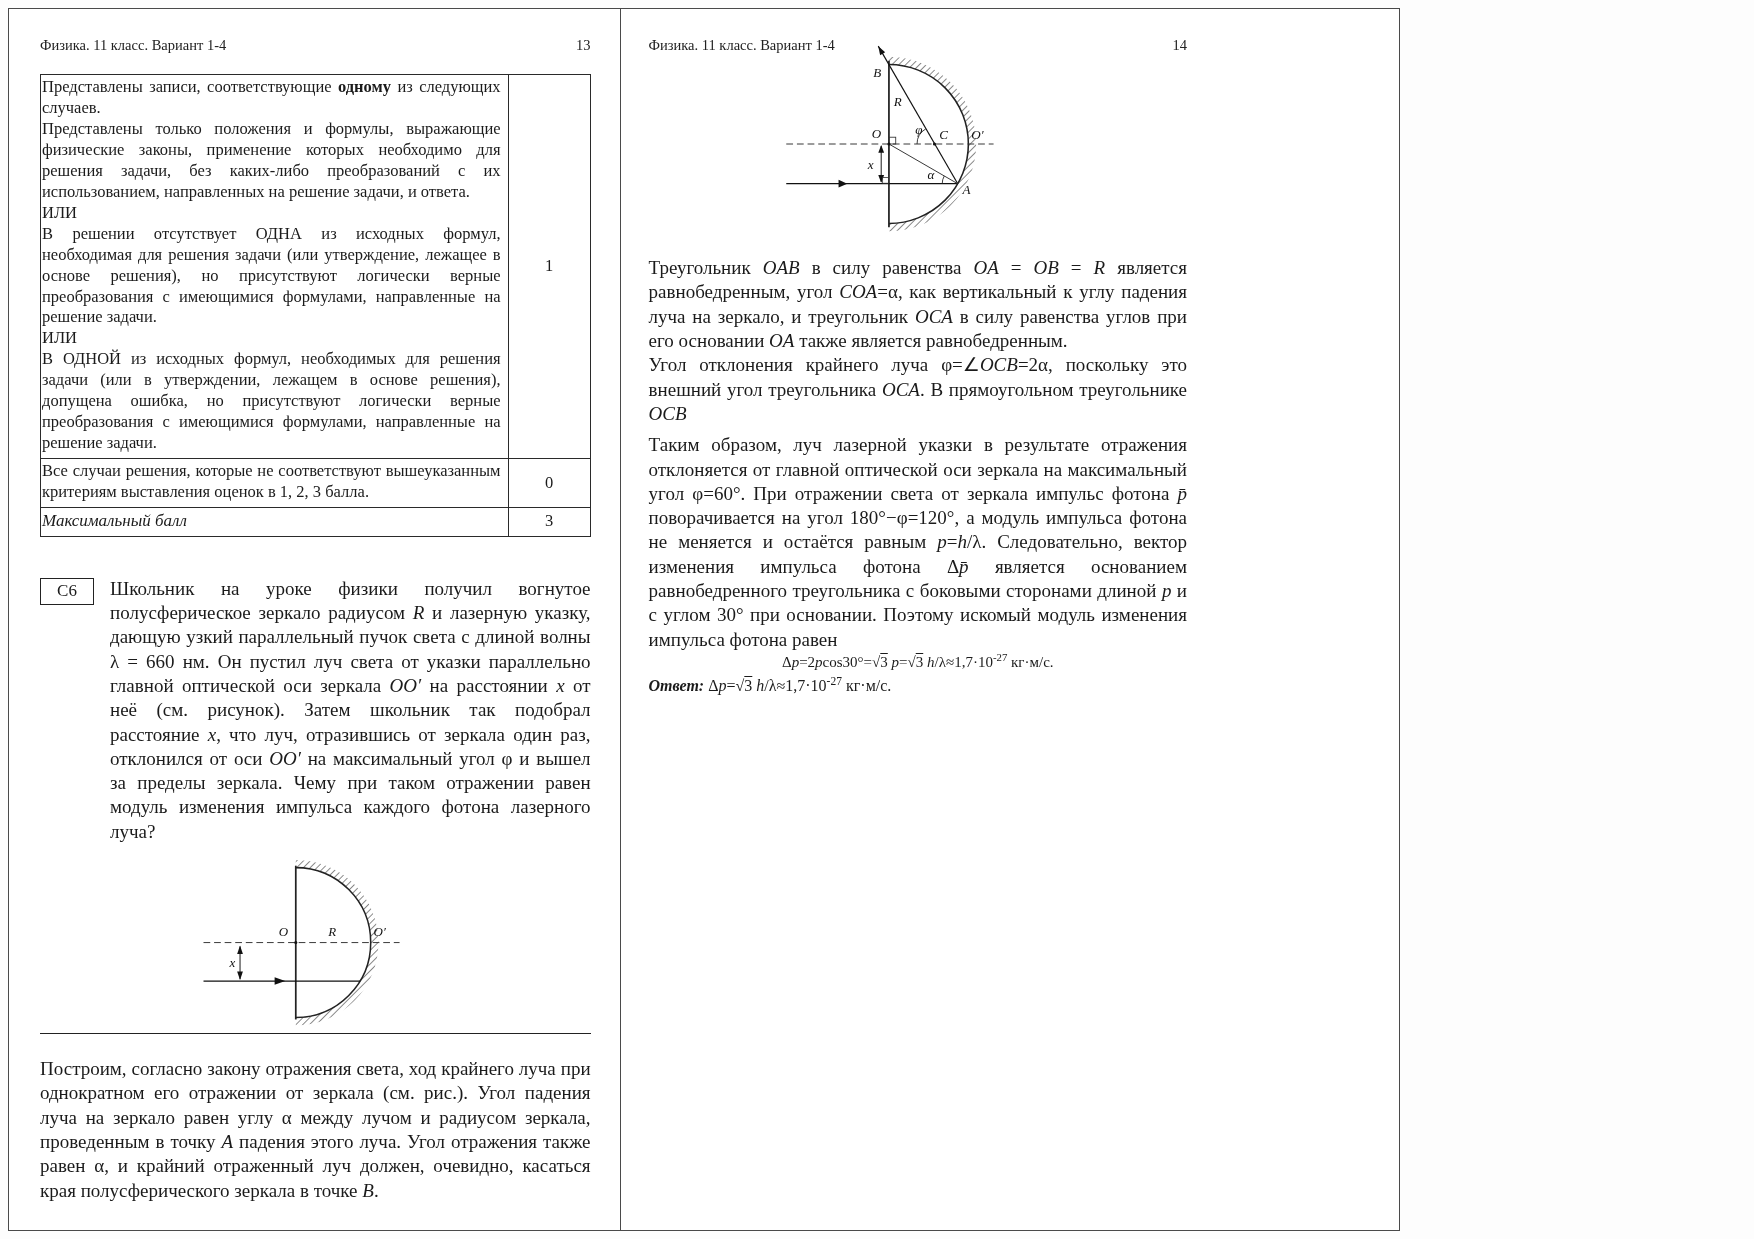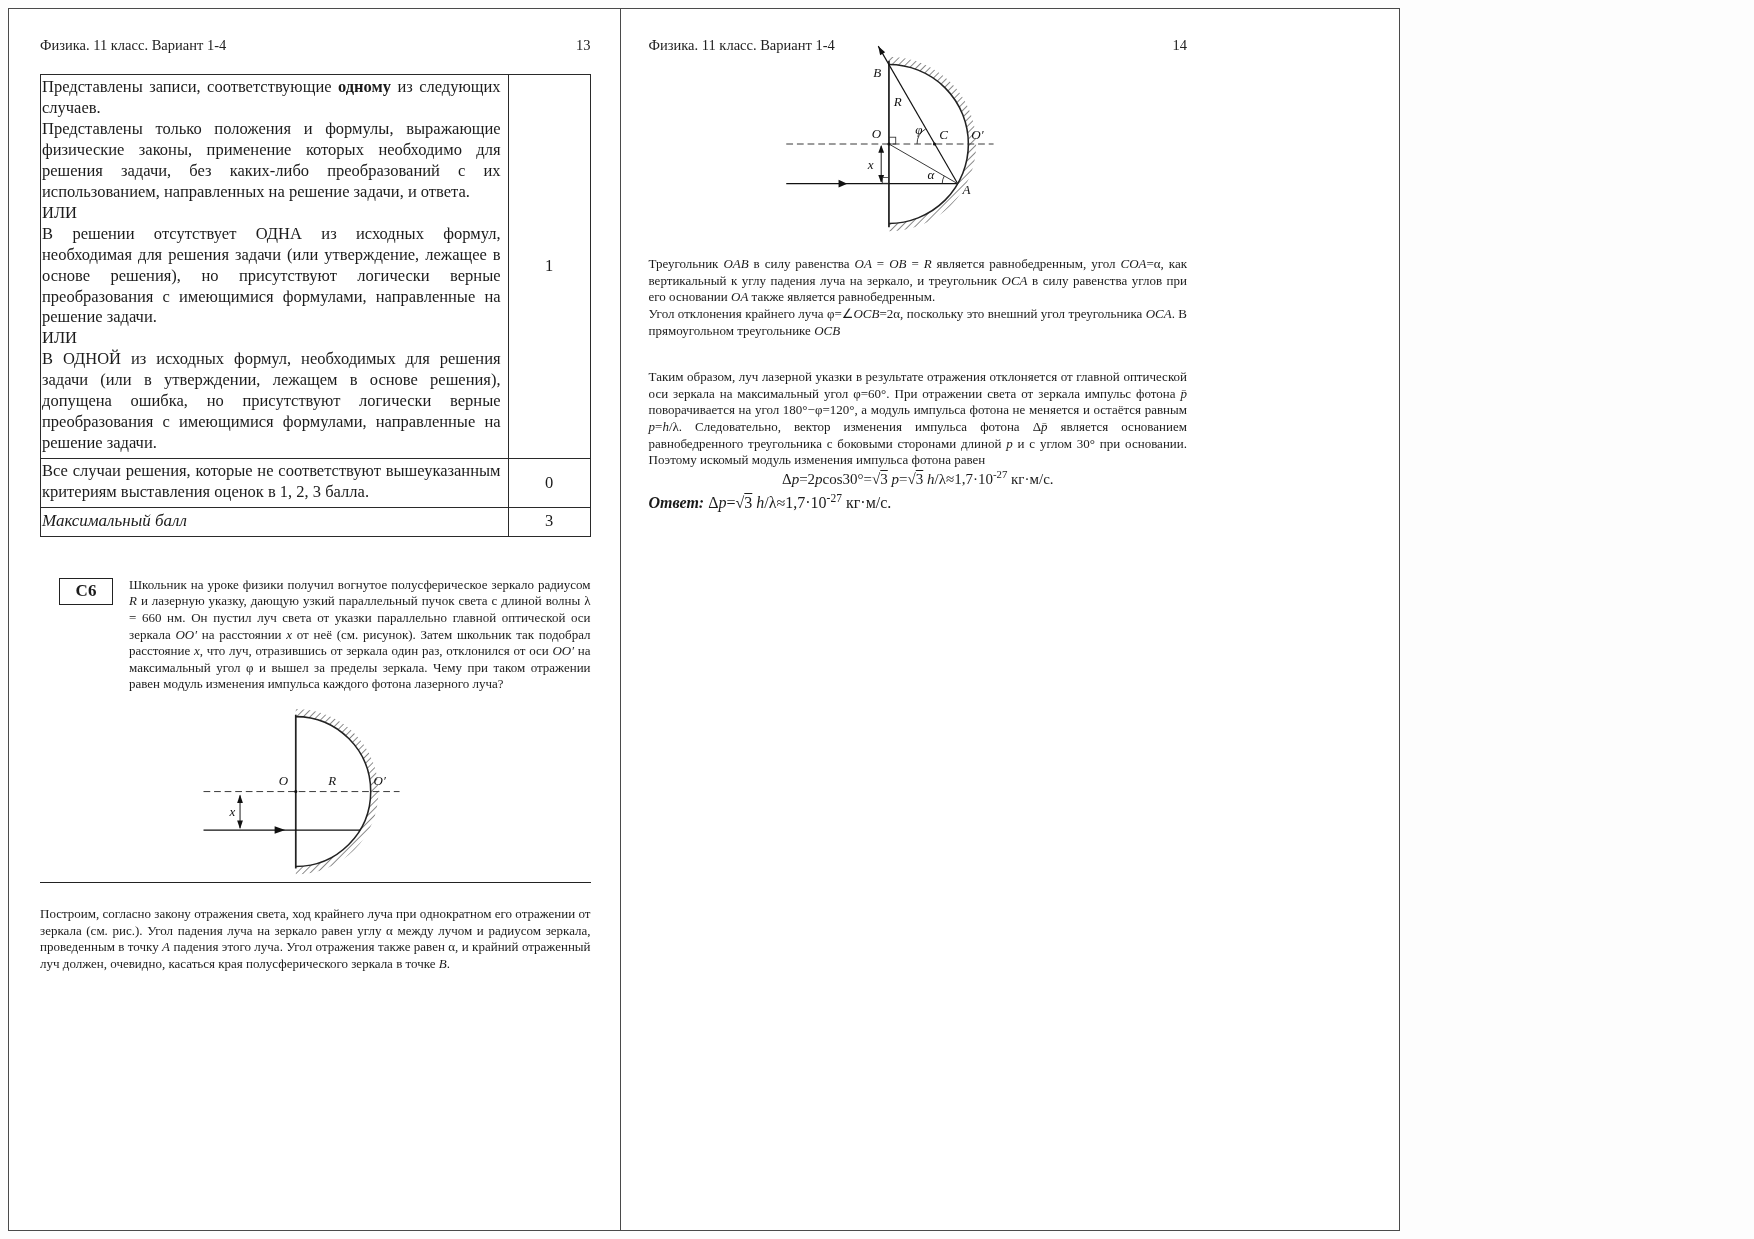--- a/index.html
+++ b/index.html
@@ -10,45 +10,45 @@
             border:1px solid #4a4a4a; background:#ffffff; display:flex; }
   .page { position:relative; height:100%; }
   .page-left  { width:787px; border-right:1px solid #4a4a4a; padding:28px 29px 0 31px; }
   .page-right { width:950px; padding:28px 212px 0 28px; }
 
   .page-header { display:flex; justify-content:space-between; align-items:baseline;
                  font-size:14.5px; color:#222; }
   .page-left  .page-header { margin-bottom:20px; }
   .page-right .page-header { margin-bottom:0; }
 
-  .body-text { font-size:13px; line-height:1.28; text-align:justify; }
+  .body-text { font-size:19px; line-height:1.28; text-align:justify; }
 
   table.criteria { width:100%; border-collapse:collapse; }
   table.criteria td { border:1px solid #2a2a2a; font-size:16.5px; line-height:1.27;
                       vertical-align:middle; }
   td.crit-text { padding:2px 7px 4px 1px; text-align:justify; }
   td.crit-text p { text-align:justify; }
   td.score { width:82px; text-align:center; font-size:17px; }
   .max-label { font-style:italic; text-align:right; padding-right:10px; font-size:17px; }
 
   .task { display:flex; gap:16px; margin-top:40px; }
   .task-label { border:1.5px solid #222; min-width:54px; height:27px; display:flex;
-                align-items:center; justify-content:center; font-weight:bold;
-                font-size:17px; flex:none; margin-top:1px;margin-left:19px; }
+                align-items:center; justify-content:center; font-weight:normal;
+                font-size:17px; flex:none; margin-top:1px; }
   .task-text { flex:1; }
 
   .figure-wrap { display:flex; justify-content:center; }
   .fig1-wrap { margin-top:14px; }
   .fig2-wrap { margin-top:-12px; margin-bottom:10px; }
 
   .rule { border-top:1.3px solid #222; margin-top:2px; }
   .solution { margin-top:23px; }
 
   .para { margin-top:0; }
-  .para-gap { margin-top:30px; }
+  .para-gap { margin-top:7px; }
   .formula { font-size:16.5px; text-align:center; margin:13px 0 10px 0; }
   .formula-tight { font-size:15px; text-align:center; margin:2px 0 6px 0; }
   .answer { font-size:16px; margin-top:4px; }
 
   .seg-b { font-weight:bold; }
   .seg-i { font-style:italic; }
   .seg-sup { vertical-align:super; font-size:0.72em; line-height:0; }
   .seg-ol { text-decoration:overline; }
 
   .fig-label { font-size:13.5px; font-style:italic; font-family:"Liberation Serif", serif; fill:#111; }

